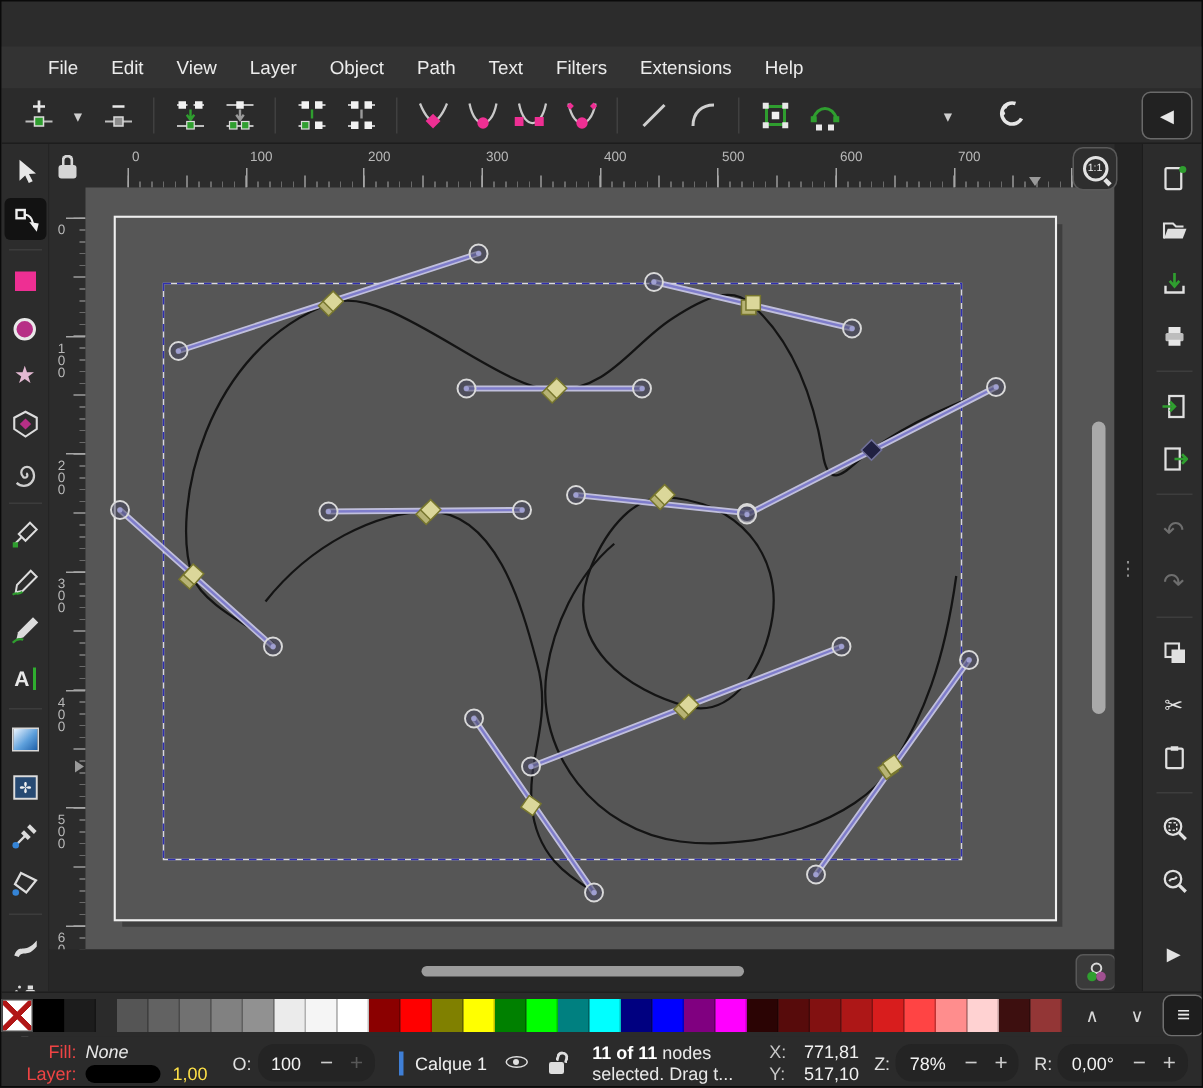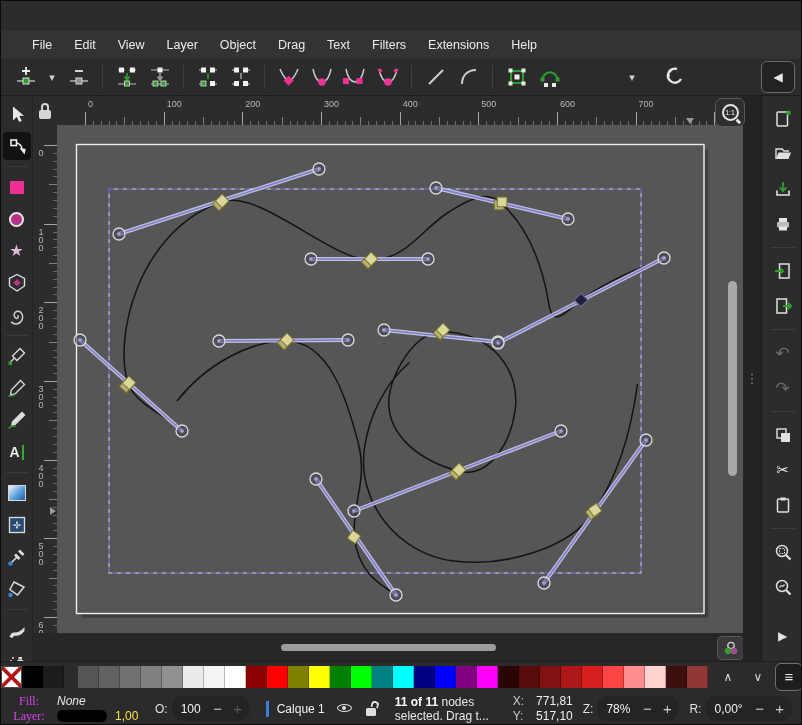--- a/index.html
+++ b/index.html
@@ -86,21 +86,21 @@
       border:1px solid #4a4a4a;}
   .swgap{width:14px;flex:none;}
   .pal-ctrl{width:30px;text-align:center;color:#d8d8d8;font-size:12px;flex:none;}
   .pal-menu{width:26px;height:26px;background:#1e1e1e;border:1px solid #707070;border-radius:6px;display:flex;align-items:center;justify-content:center;
     color:#e8e8e8;font-size:15px;flex:none;margin-left:2px;}
   .pal-spacer{flex:1;}
   
   .statusbar{position:absolute;left:0;top:690px;width:802px;height:35px;background:#2b2b2b;display:flex;align-items:center;
     padding:0 6px;box-sizing:border-box;font-size:12px;}
   .fs-block{display:grid;grid-template-columns:44px 52px 34px;grid-auto-rows:15px;align-items:center;column-gap:6px;flex:none;}
-  .fs-label{text-align:center;color:#d946ef;font-family:Liberation Serif, serif;}
+  .fs-label{text-align:right;color:#ef4444;}
   .fill-none{font-style:italic;color:#e8e8e8;}
   .stroke-swatch{width:50px;height:12px;background:#000;border-radius:6px;}
   .stroke-width{color:#fde047;}
   .o-label{margin-left:6px;margin-right:4px;color:#e0e0e0;flex:none;}
   .spin{display:flex;align-items:center;background:#242424;border-radius:11px;height:25px;padding:0 2px;flex:none;}
   .spin-val{text-align:center;color:#f2f2f2;padding:0 7px;white-space:nowrap;}
   .spin-btn{width:20px;text-align:center;color:#cdcdcd;font-size:15px;}
   .spin-btn.dim{color:#585858;}
   .layer-block{display:flex;align-items:center;margin-left:16px;flex:none;}
   .layer-bar{width:3px;height:16px;background:#3f7fd6;margin-right:8px;}
@@ -124,21 +124,21 @@
 
 <div class="window">
 
 
   <div class="menubar">
     <span class="menu-item">File</span>
     <span class="menu-item">Edit</span>
     <span class="menu-item">View</span>
     <span class="menu-item">Layer</span>
     <span class="menu-item">Object</span>
-    <span class="menu-item">Drag</span>
+    <span class="menu-item">Path</span>
     <span class="menu-item">Text</span>
     <span class="menu-item">Filters</span>
     <span class="menu-item">Extensions</span>
     <span class="menu-item">Help</span>
   </div>
 
   <div class="toolbar">
     <span class="tb-btn">
       <svg width="22" height="22" viewBox="0 0 22 22">
           <path d="M2,15 H20" stroke="#bdbdbd" stroke-width="1.4"></path>

